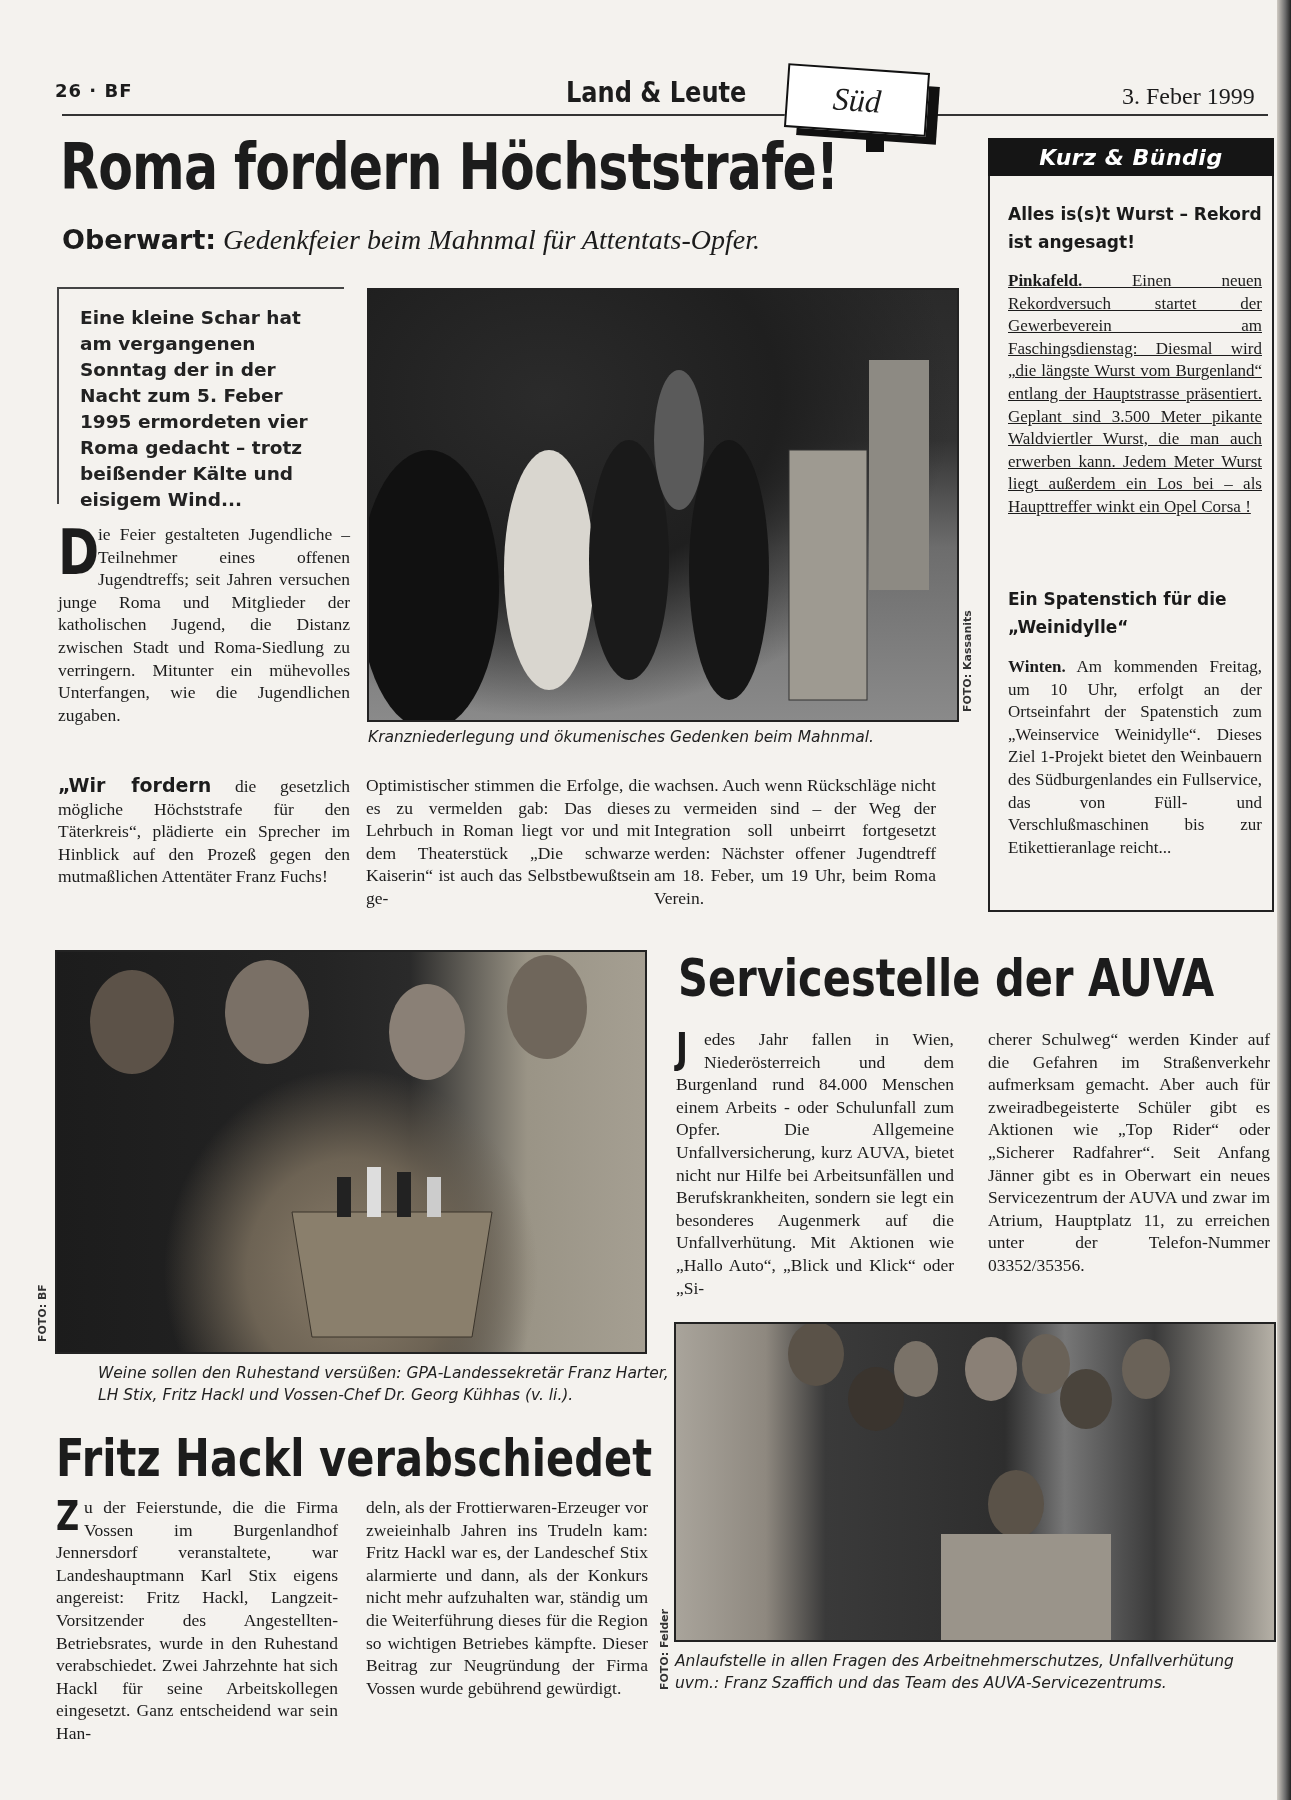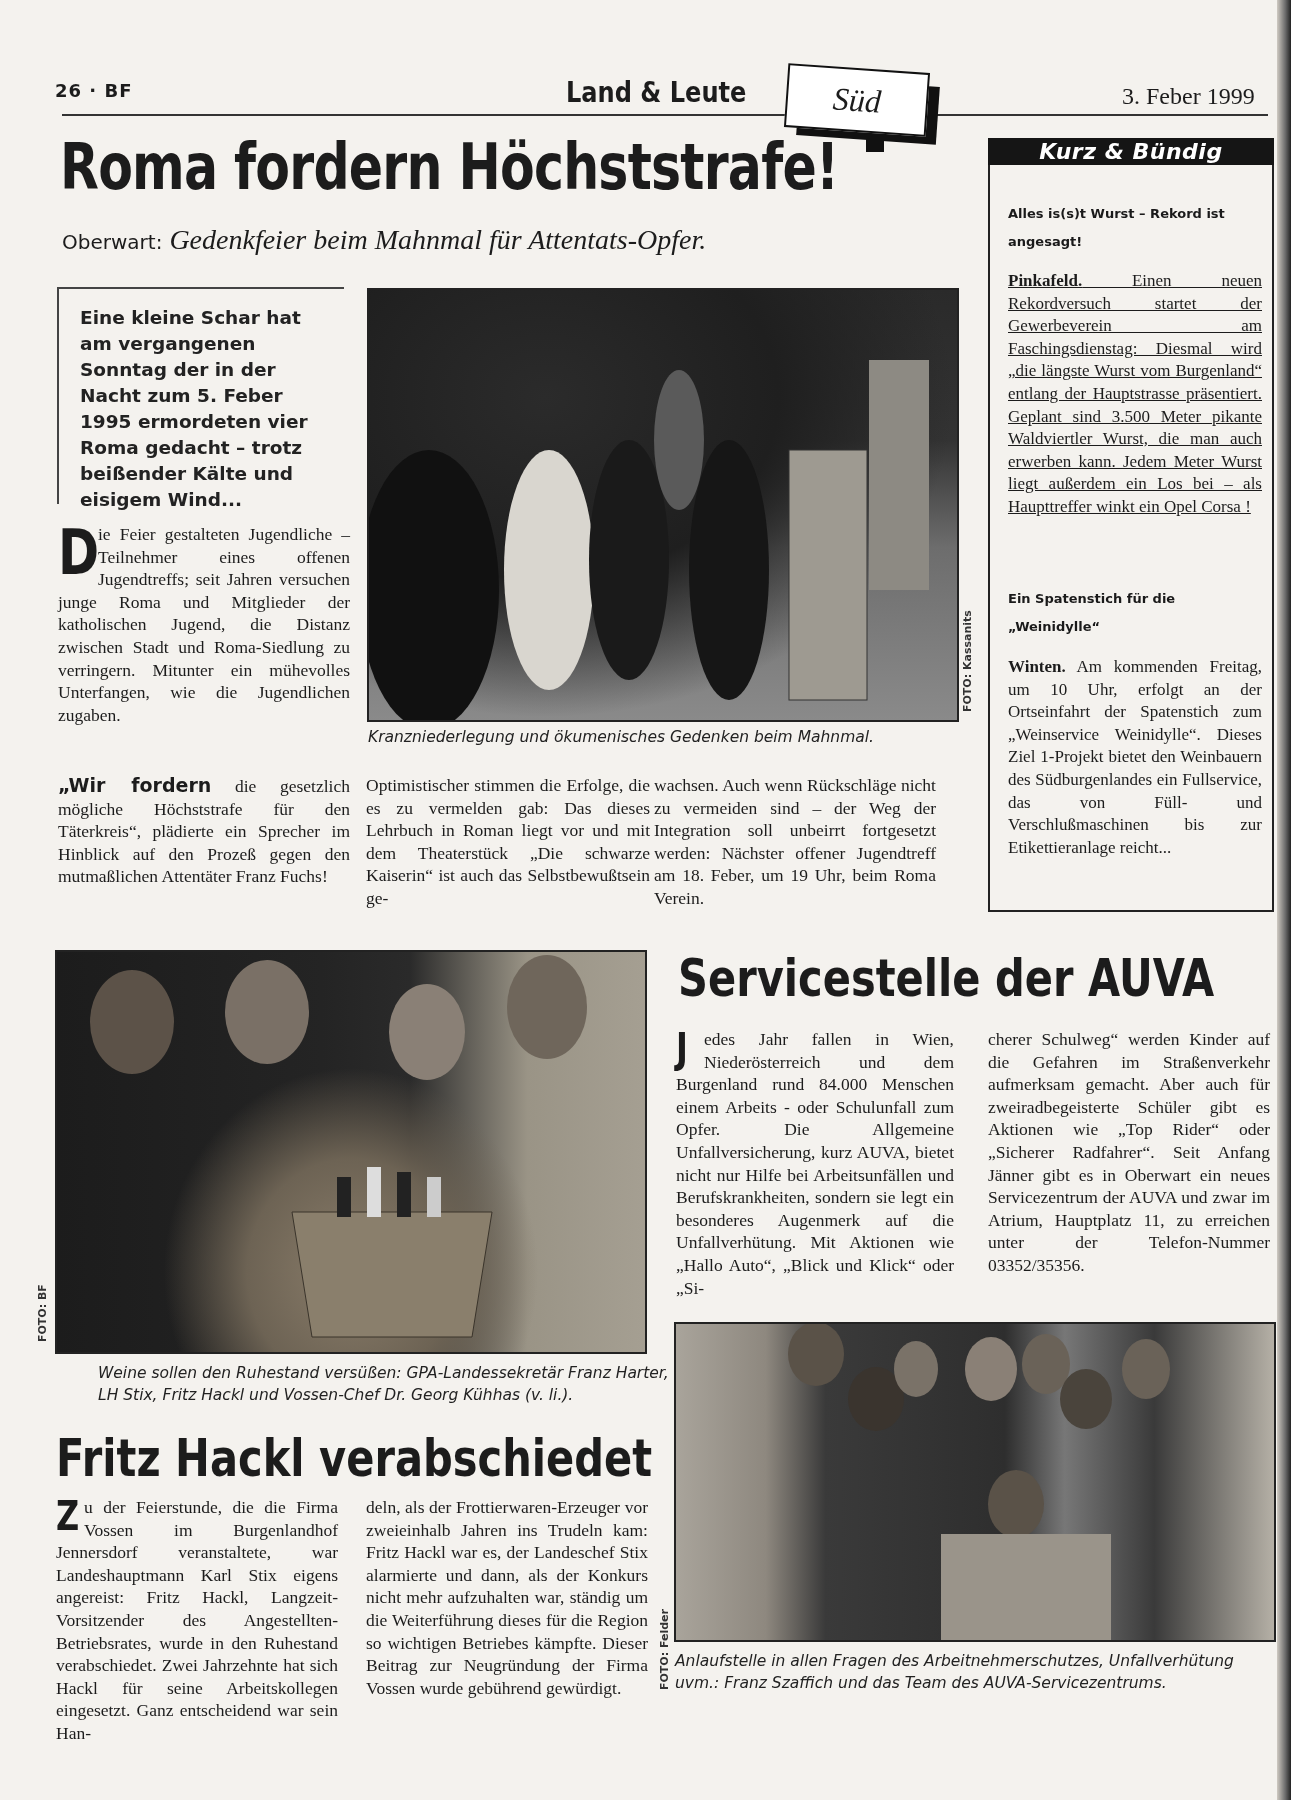--- a/index.html
+++ b/index.html
@@ -18,21 +18,21 @@
   #section { left:566px; top:76px; font-size:28px; font-weight:bold; transform:scaleX(0.86); transform-origin:left top; }
   #date { left:1122px; top:83px; font-size:24px; }
   #rule { left:62px; top:114px; width:1206px; height:2px; background:#333; }
   #sued-shadow { left:798px; top:82px; width:140px; height:58px; background:#111; transform:rotate(4deg); }
   #sued-post { left:866px; top:130px; width:18px; height:22px; background:#111; }
   #sued-box { left:786px; top:68px; width:138px; height:60px; background:#fff; border:2px solid #111; transform:rotate(4deg); display:flex; align-items:center; justify-content:center; font-size:32px; font-family:"Liberation Serif", serif; font-style:italic; }
 
   
   #headline { left:60px; top:130px; font-size:64px; white-space:nowrap; transform:scaleX(0.79); letter-spacing:-1px; }
   #subhead { left:62px; top:224px; font-size:27px; white-space:nowrap; }
-  #subhead .place { font-family:"DejaVu Sans", sans-serif; font-weight:normal; font-size:20px; }
+  #subhead .place { font-family:"DejaVu Sans", sans-serif; font-weight:bold; font-size:27px; }
   #subhead .rest { font-family:"Liberation Serif", serif; font-style:italic; font-size:28px; }
 
   
   #lead-frame { left:57px; top:287px; width:285px; height:215px; border-left:2px solid #444; border-top:2px solid #444; }
   #lead-text { left:80px; top:305px; width:255px; font-family:"DejaVu Sans", sans-serif; font-weight:bold; font-size:18.5px; line-height:26px; color:#222; }
 
   .body-col { font-family:"Liberation Serif", serif; font-size:17.5px; line-height:22.6px; text-align:justify; hyphens:manual; }
   .dropcap { float:left; font-family:"DejaVu Sans", sans-serif; font-weight:bold; font-size:62px; line-height:52px; margin:4px 6px 0 0; transform:scaleX(0.8); transform-origin:left top; width:34px; }
   .dropcap.small { font-size:40px; line-height:36px; width:22px; margin-top:2px; }
 
@@ -58,22 +58,22 @@
   #credit2 { left:36px; top:1342px; }
   #credit3 { left:658px; top:1690px; }
 
   .caption { font-family:"DejaVu Sans", sans-serif; font-style:italic; font-weight:normal; font-size:15.5px; color:#222; }
   #caption1 { left:368px; top:728px; width:600px; }
   #caption2 { left:58px; top:1362px; width:590px; line-height:22px;margin-left:40px; }
   #caption3 { left:675px; top:1650px; width:600px; line-height:22px; }
 
   
   #kb-box { left:988px; top:138px; width:282px; height:770px; border:2px solid #222; }
-  #kb-header { left:988px; top:138px; width:286px; height:27px; background:#151515; color:#fff; display:flex; align-items:center; justify-content:center; font-family:"DejaVu Sans", sans-serif; font-weight:bold; font-style:italic; font-size:22px; letter-spacing:0.5px; }
-  .kb-title { font-family:"DejaVu Sans", sans-serif; font-weight:bold; font-size:13px; line-height:28px; color:#1a1a1a; }
+  #kb-header { left:988px; top:138px; width:286px; height:38px; background:#151515; color:#fff; display:flex; align-items:center; justify-content:center; font-family:"DejaVu Sans", sans-serif; font-weight:bold; font-style:italic; font-size:22px; letter-spacing:0.5px; }
+  .kb-title { font-family:"DejaVu Sans", sans-serif; font-weight:bold; font-size:17px; line-height:28px; color:#1a1a1a; }
   #kb1-title { left:1008px; top:200px; width:260px; }
   #kb1-body { left:1008px; top:270px; width:254px; font-size:17px; line-height:22.6px;text-decoration:underline; }
   #kb2-title { left:1008px; top:585px; width:260px; }
   #kb2-body { left:1008px; top:656px; width:254px; font-size:17px; line-height:22.6px; }
   .kb-place { font-weight:bold; }
 
   
   #auva-headline { left:678px; top:948px; font-size:52px; transform:scaleX(0.8); white-space:nowrap; }
   #auva-col1 { left:676px; top:1028px; width:278px; }
   #auva-col2 { left:988px; top:1028px; width:282px; }

